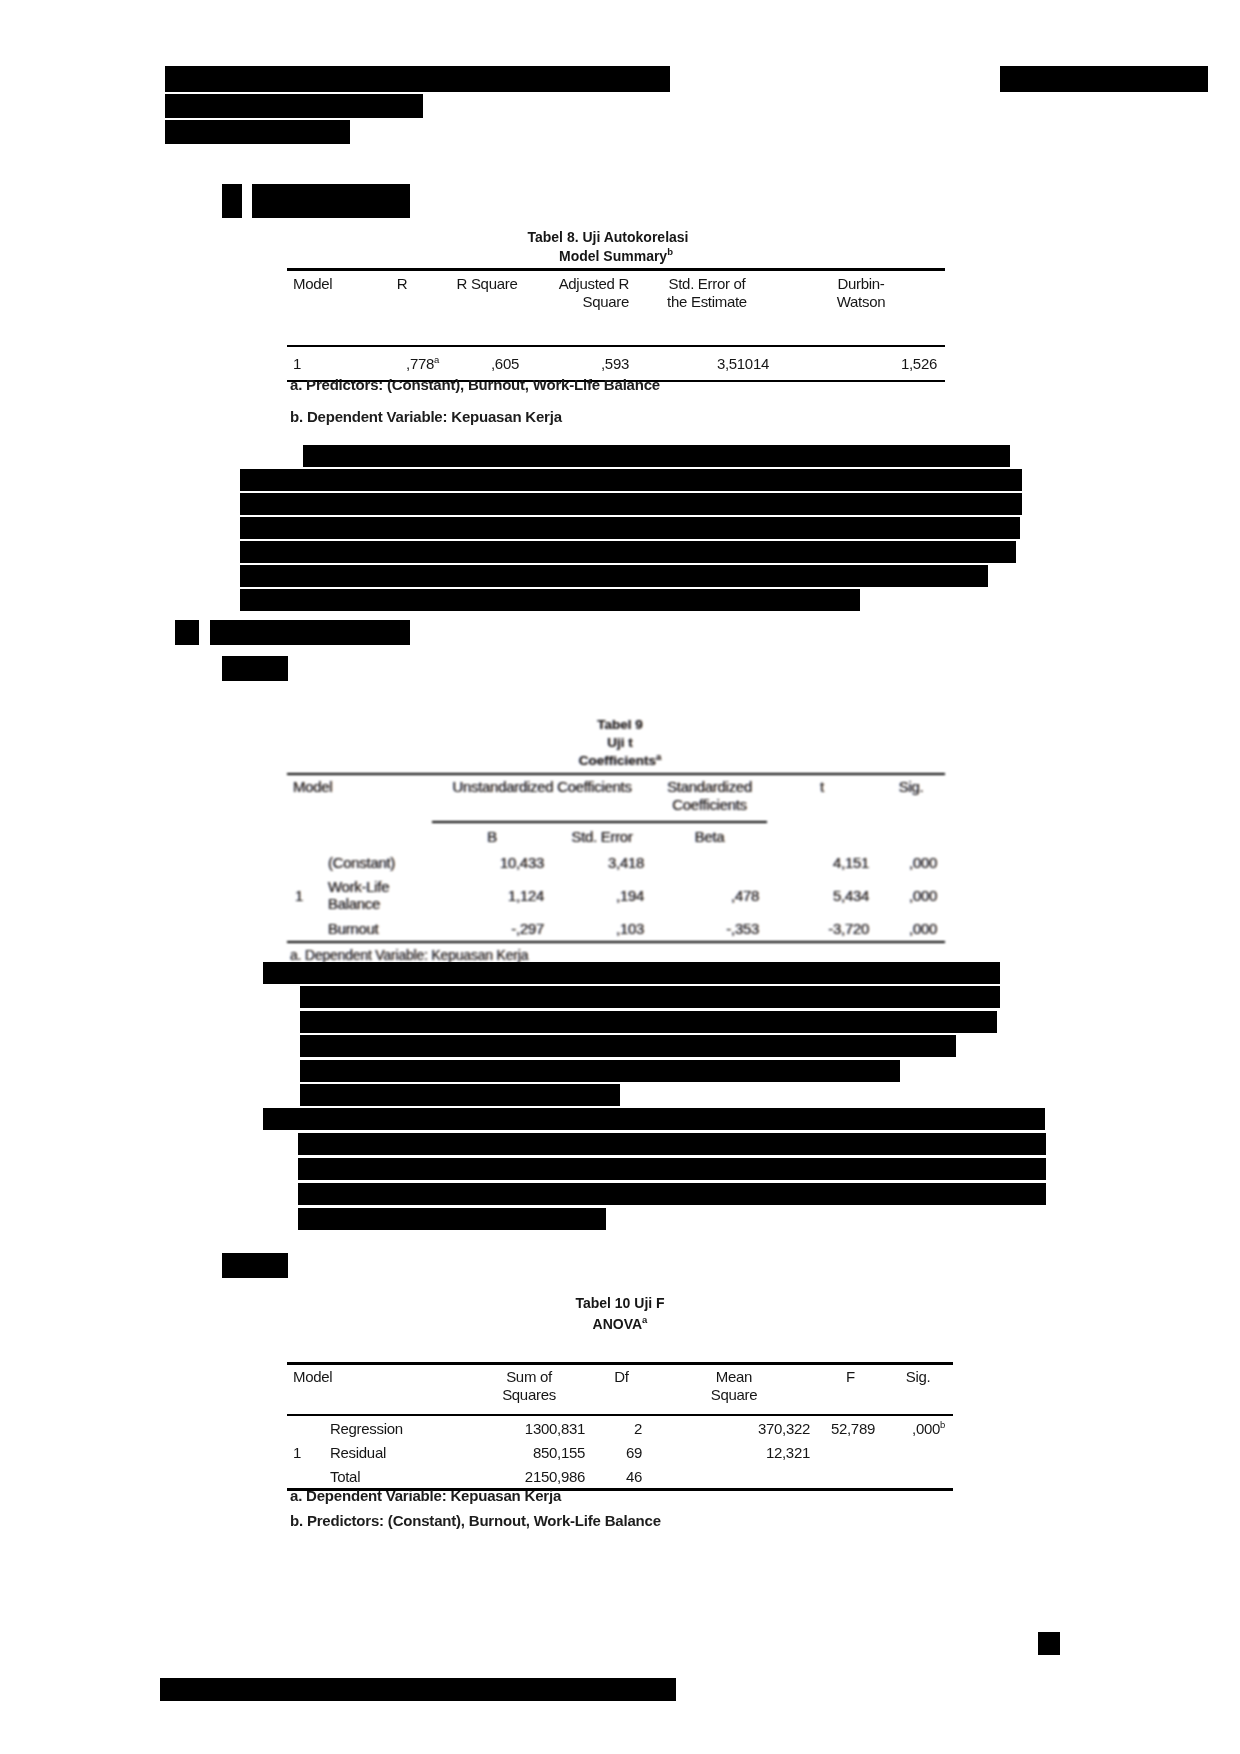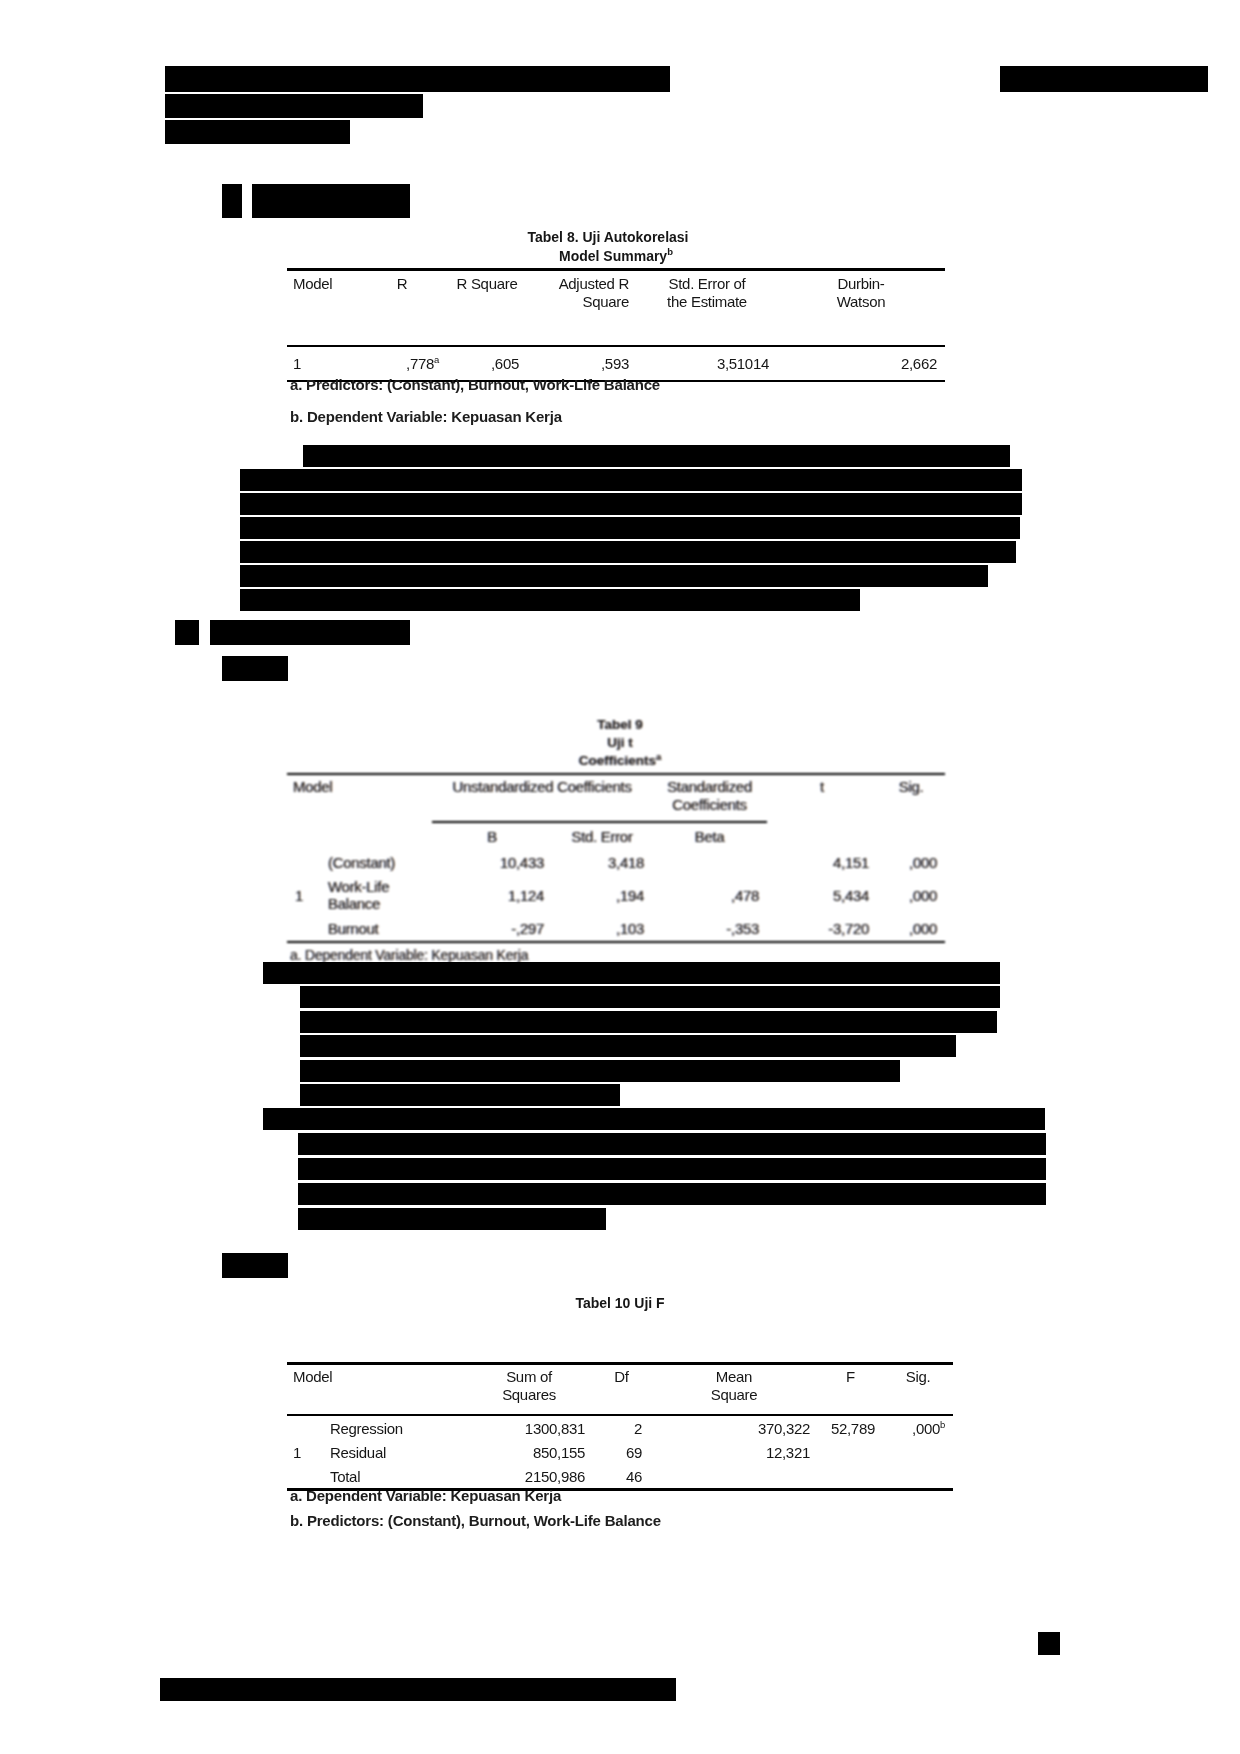--- a/index.html
+++ b/index.html
@@ -100,21 +100,21 @@
       </td>
     </tr>
     <tr class="data">
       <td class="al">1</td>
       <td class="ar">
         <span>,778</span><sup>a</sup>
       </td>
       <td class="ar">,605</td>
       <td class="ar">,593</td>
       <td class="ar">3,51014</td>
-      <td class="ar">2,662</td>
+      <td class="ar">1,526</td>
     </tr>
   </tbody>
     </table>
 
   <div class="fn" style="left:290px;top:375px;">a. Predictors: (Constant), Burnout, Work-Life Balance</div>
   <div class="fn" style="left:290px;top:407px;">b. Dependent Variable: Kepuasan Kerja</div>
 
   <div class="redact" style="left:303px;top:445px;width:707px;height:22px;"></div>
   <div class="redact" style="left:240px;top:469px;width:782px;height:22px;"></div>
   <div class="redact" style="left:240px;top:493px;width:782px;height:22px;"></div>
@@ -201,20 +201,23 @@
 
   <div class="redact" style="left:263px;top:1108px;width:782px;height:22px;"></div>
   <div class="redact" style="left:298px;top:1133px;width:748px;height:22px;"></div>
   <div class="redact" style="left:298px;top:1158px;width:748px;height:22px;"></div>
   <div class="redact" style="left:298px;top:1183px;width:748px;height:22px;"></div>
   <div class="redact" style="left:298px;top:1208px;width:308px;height:22px;"></div>
 
   <div class="redact" style="left:222px;top:1253px;width:66px;height:25px;"></div>
 
   <div class="center-title" style="left:287px;top:1294px;width:666px;">Tabel 10 Uji F</div>
+  <div class="center-title" style="left:287px;top:1315px;width:666px;">
+    <span>ANOVA</span><sup>a</sup>
+  </div>
 
   <table class="spss t10">
     <colgroup>
       <col style="width:33px">
         <col style="width:145px">
         <col style="width:128px">
       <col style="width:57px">
         <col style="width:168px">
         <col style="width:65px">
         <col style="width:70px">

